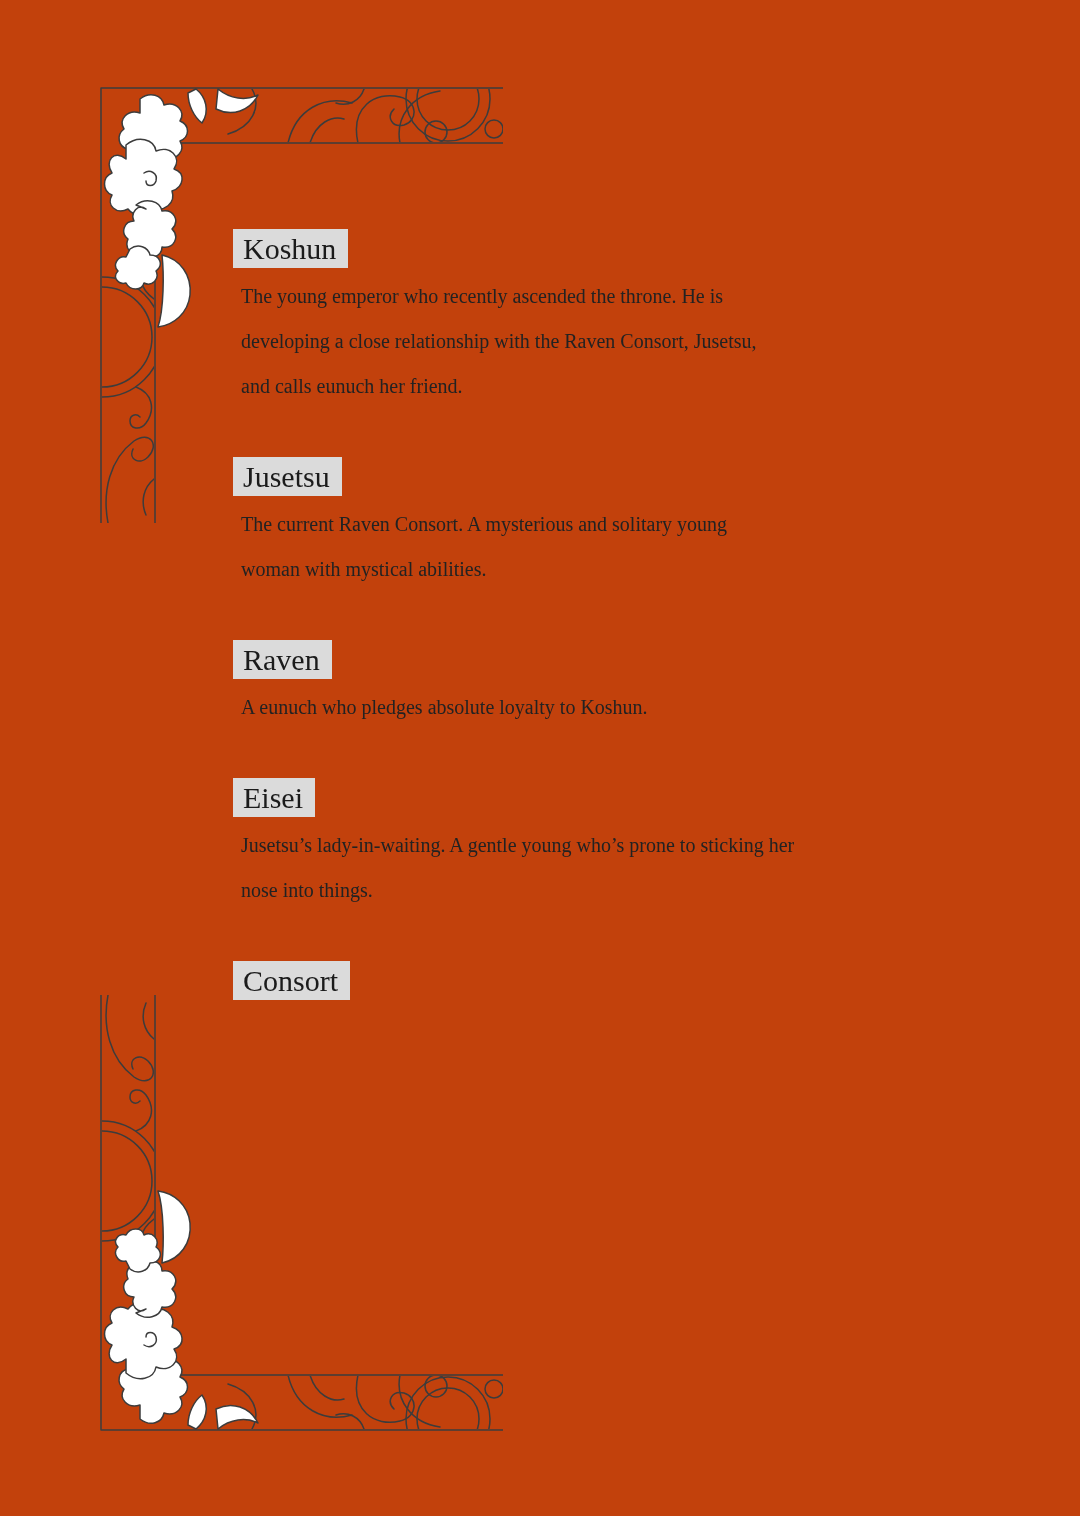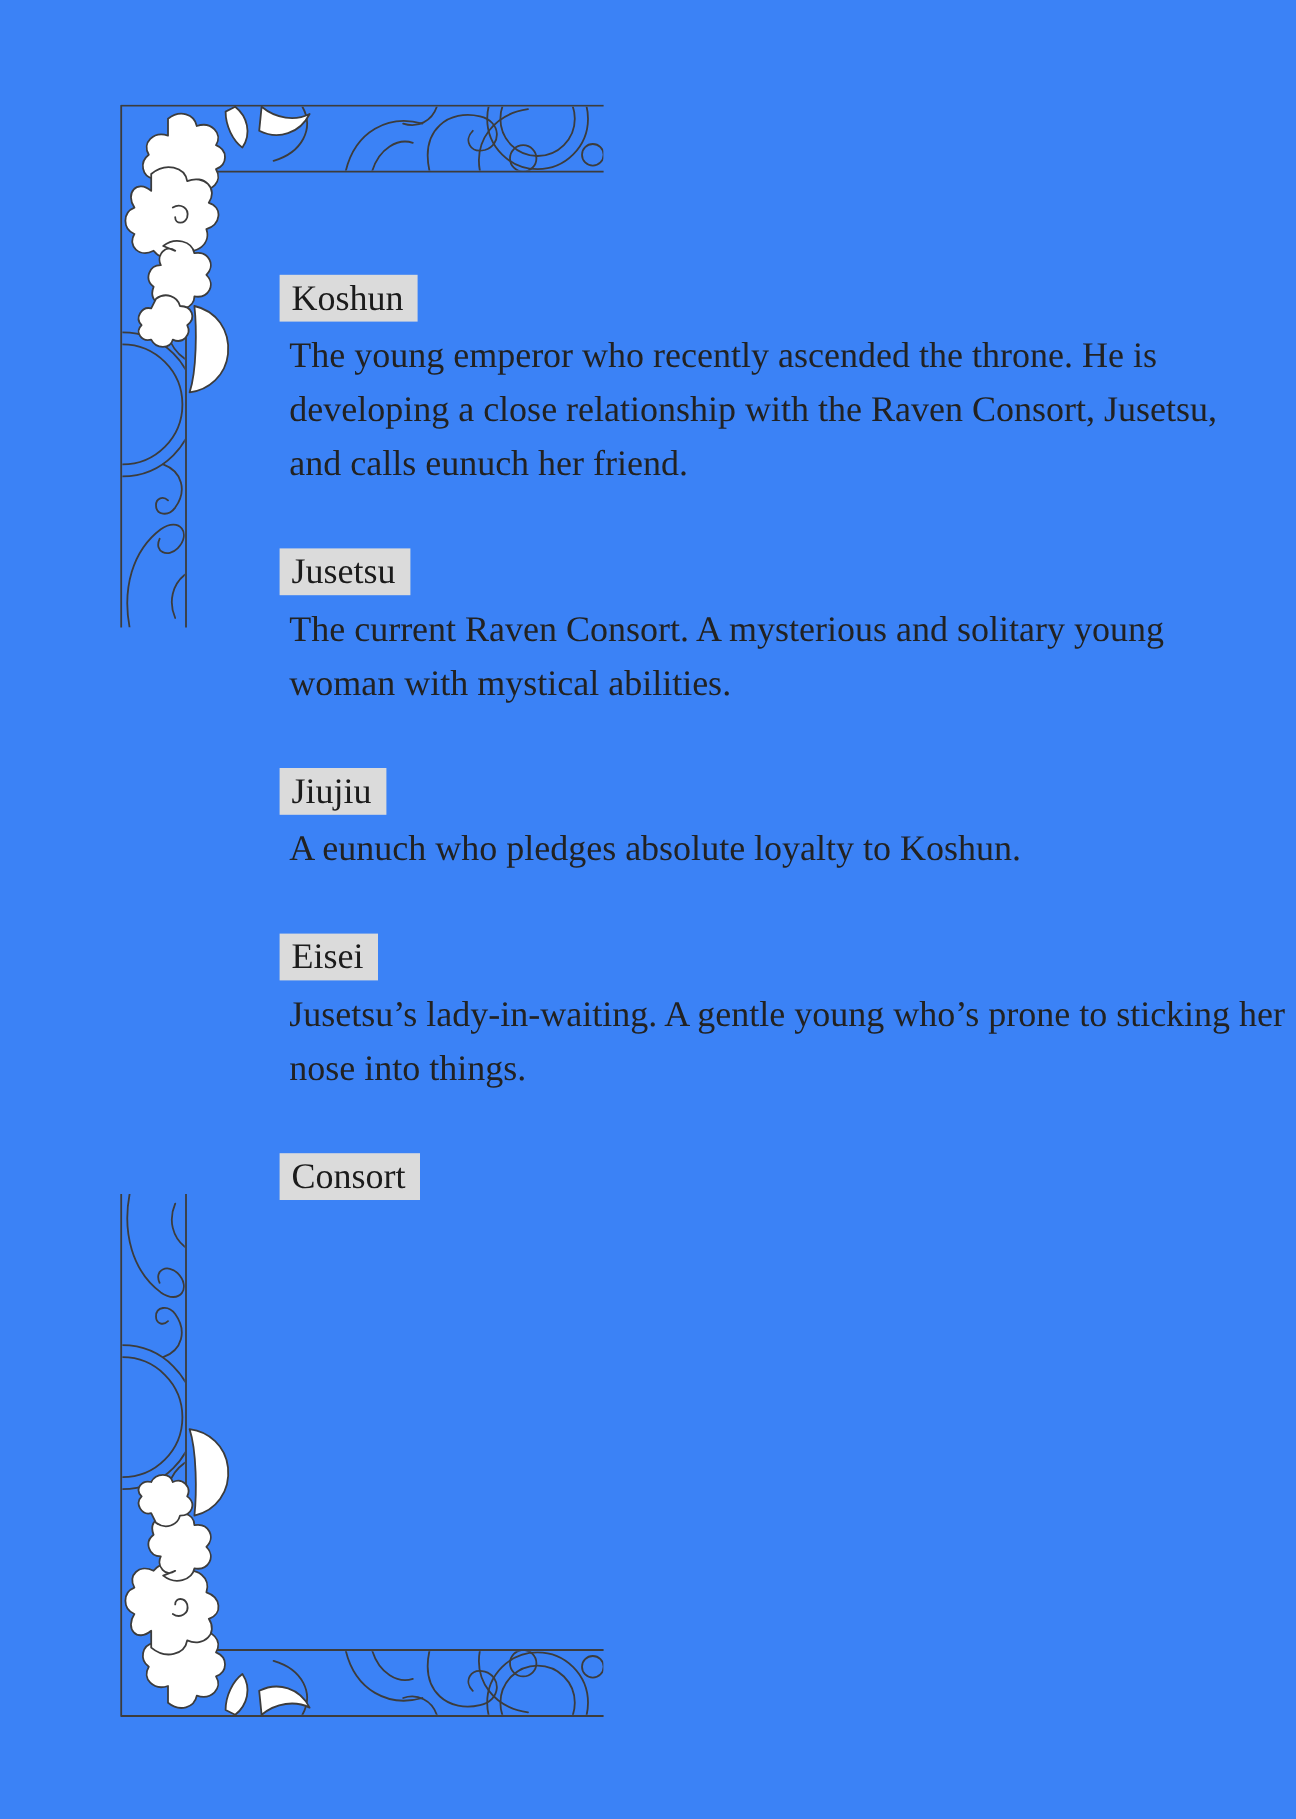--- a/index.html
+++ b/index.html
@@ -8,21 +8,21 @@
     background: #ffffff;
     width: 1080px;
     height: 1516px;
     position: relative;
     overflow: hidden;
     font-family: "Liberation Serif", "DejaVu Serif", serif;
   }
   .page {
     position: absolute;
     inset: 0;
-    background: #3b82f6;
+    background: #c2410c;
   }
   
   .orn {
     position: absolute;
     left: 100px;
     width: 403px;
     height: 436px;
   }
   .orn-top { top: 87px; }
   .orn-bottom { top: 995px; transform: scaleY(-1); }
@@ -47,21 +47,21 @@
     margin: 0 0 6px 0;
     padding: 0 12px 0 10px;
     font-size: 30px;
     font-weight: normal;
     line-height: 39px;
     color: #1b1b1b;
     background: #dbdbdb;
   }
   .char-line {
     margin: 0 0 0 8px;
-    font-size: 30px;
+    font-size: 20px;
     line-height: 45px;
     white-space: nowrap;
     color: #222222;
   }
 </style>
 </head>
 <body>
 
 <div class="page">
 
@@ -130,21 +130,21 @@
       <p class="char-line">and calls eunuch her friend.</p>
     </section>
 
     <section class="char">
       <h2 class="char-name">Jusetsu</h2>
       <p class="char-line">The current Raven Consort. A mysterious and solitary young</p>
       <p class="char-line">woman with mystical abilities.</p>
     </section>
 
     <section class="char">
-      <h2 class="char-name">Jiujiu</h2>
+      <h2 class="char-name">Raven</h2>
       <p class="char-line">A eunuch who pledges absolute loyalty to Koshun.</p>
     </section>
 
     <section class="char">
       <h2 class="char-name">Eisei</h2>
       <p class="char-line">Jusetsu’s lady-in-waiting. A gentle young who’s prone to sticking her</p>
       <p class="char-line">nose into things.</p>
     </section>
 
 

